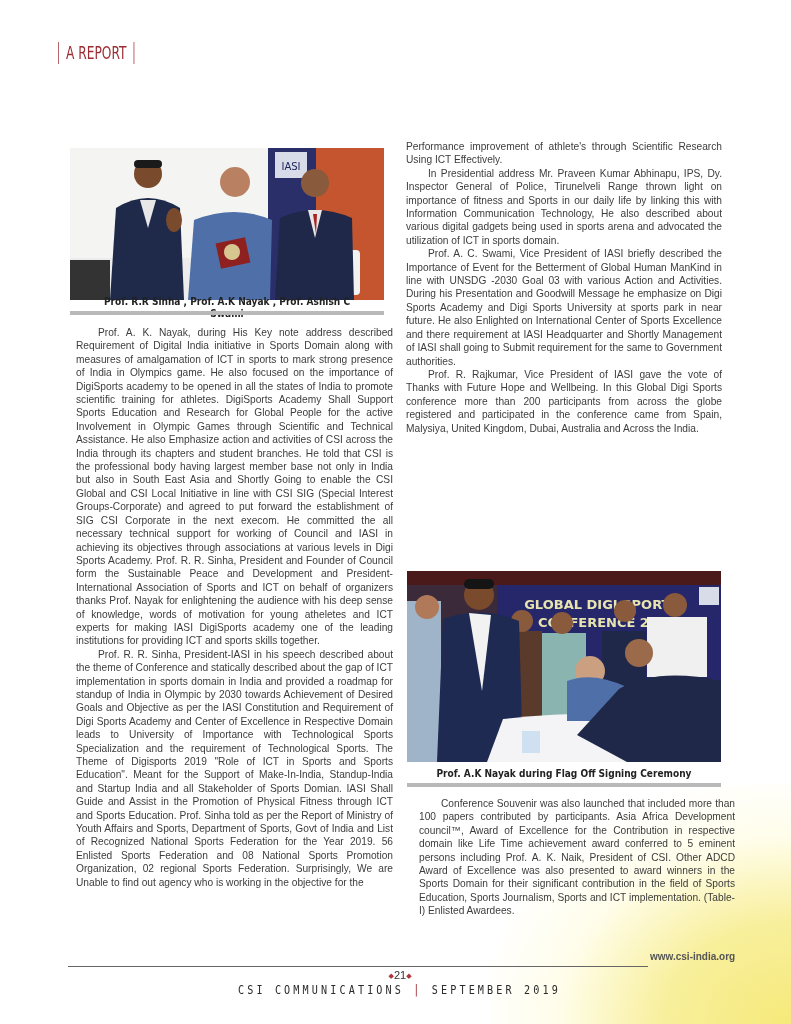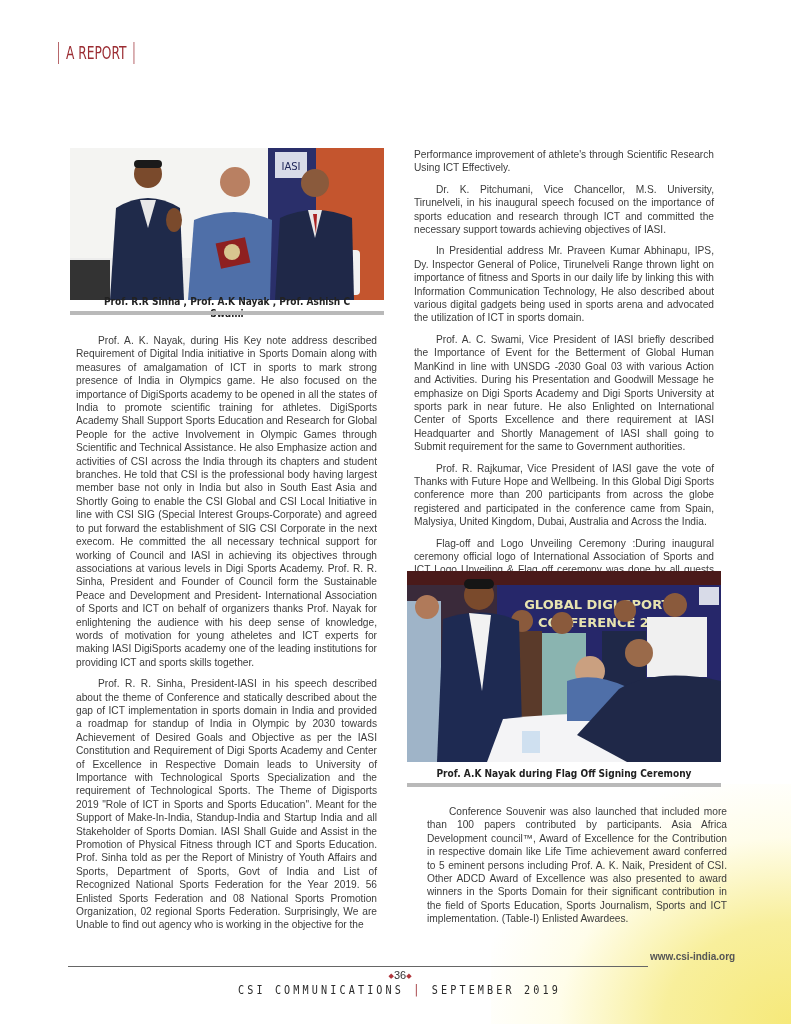--- a/index.html
+++ b/index.html
@@ -18,23 +18,23 @@
     position:absolute; left:58px; top:40px; height:26px;
     display:flex; align-items:center; gap:10px;
     color:#9b2c32;
     font-family:"DejaVu Sans", sans-serif;
     font-size:17px; letter-spacing:0px; transform:scaleX(0.72); transform-origin:left center;
   }
   .section-tag .bar { width:1px; height:22px; background:#9b2c32; display:inline-block; }
   .section-tag .label { font-weight:normal; }
 
   .col { position:absolute; font-size:10.2px; line-height:13.4px; text-align:justify; color:#3c3c3c; }
-  .col p { margin:8px; text-indent:22px; }
+  .col p { margin:0; text-indent:22px; }
   .col p.noindent { text-indent:0; }
-  .left-col { left:68px; top:326px; width:317px; }
+  .left-col { left:76px; top:326px; width:317px; }
   .right-col { left:406px; top:140px; width:316px; }
   .right-col2 { left:419px; top:797px; width:316px; }
 
   .photo { position:absolute; overflow:hidden; }
   .photo1 { left:70px; top:148px; width:314px; height:152px; }
   .photo2 { left:407px; top:571px; width:314px; height:191px; }
 
   .caption {
     position:absolute; font-weight:bold; font-size:10.5px; color:#222; text-align:center;
     font-family:"DejaVu Sans", sans-serif; transform:scaleX(0.86);
@@ -98,25 +98,23 @@
 <div class="caption caption1">Prof. R.R Sinha , Prof. A.K Nayak , Prof. Ashish C Swami</div>
 <div class="cap-rule cap-rule1"></div>
 
 <div class="col left-col">
   <p>Prof. A. K. Nayak, during His Key note address described Requirement of Digital India initiative in Sports Domain along with measures of amalgamation of ICT in sports to mark strong presence of India in Olympics game. He also focused on the importance of DigiSports academy to be opened in all the states of India to promote scientific training for athletes. DigiSports Academy Shall Support Sports Education and Research for Global People for the active Involvement in Olympic Games through Scientific and Technical Assistance. He also Emphasize action and activities of CSI across the India through its chapters and student branches. He told that CSI is the professional body having largest member base not only in India but also in South East Asia and Shortly Going to enable the CSI Global and CSI Local Initiative in line with CSI SIG (Special Interest Groups-Corporate) and agreed to put forward the establishment of SIG CSI Corporate in the next execom. He committed the all necessary technical support for working of Council and IASI in achieving its objectives through associations at various levels in Digi Sports Academy. Prof. R. R. Sinha, President and Founder of Council form the Sustainable Peace and Development and President- International Association of Sports and ICT on behalf of organizers thanks Prof. Nayak for enlightening the audience with his deep sense of knowledge, words of motivation for young atheletes and ICT experts for making IASI DigiSports academy one of the leading institutions for providing ICT and sports skills together.</p>
   <p>Prof. R. R. Sinha, President-IASI in his speech described about the theme of Conference and statically described about the gap of ICT implementation in sports domain in India and provided a roadmap for standup of India in Olympic by 2030 towards Achievement of Desired Goals and Objective as per the IASI Constitution and Requirement of Digi Sports Academy and Center of Excellence in Respective Domain leads to University of Importance with Technological Sports Specialization and the requirement of Technological Sports. The Theme of Digisports 2019 "Role of ICT in Sports and Sports Education". Meant for the Support of Make-In-India, Standup-India and Startup India and all Stakeholder of Sports Domian. IASI Shall Guide and Assist in the Promotion of Physical Fitness through ICT and Sports Education. Prof. Sinha told as per the Report of Ministry of Youth Affairs and Sports, Department of Sports, Govt of India and List of Recognized National Sports Federation for the Year 2019. 56 Enlisted Sports Federation and 08 National Sports Promotion Organization, 02 regional Sports Federation. Surprisingly, We are Unable to find out agency who is working in the objective for the</p>
 </div>
 
 <div class="col right-col">
   <p class="noindent">Performance improvement of athlete's through Scientific Research Using ICT Effectively.</p>
-  <p>Dr. K. Pitchumani, Vice Chancellor, M.S. University, Tirunelveli, in his inaugural speech focused on the importance of sports education and research through ICT and committed the necessary support towards achieving objectives of IASI.</p>
   <p>In Presidential address Mr. Praveen Kumar Abhinapu, IPS, Dy. Inspector General of Police, Tirunelveli Range thrown light on importance of fitness and Sports in our daily life by linking this with Information Communication Technology, He also described about various digital gadgets being used in sports arena and advocated the utilization of ICT in sports domain.</p>
   <p>Prof. A. C. Swami, Vice President of IASI briefly described the Importance of Event for the Betterment of Global Human ManKind in line with UNSDG -2030 Goal 03 with various Action and Activities. During his Presentation and Goodwill Message he emphasize on Digi Sports Academy and Digi Sports University at sports park in near future. He also Enlighted on International Center of Sports Excellence and there requirement at IASI Headquarter and Shortly Management of IASI shall going to Submit requirement for the same to Government authorities.</p>
   <p>Prof. R. Rajkumar, Vice President of IASI gave the vote of Thanks with Future Hope and Wellbeing. In this Global Digi Sports conference more than 200 participants from across the globe registered and participated in the conference came from Spain, Malysiya, United Kingdom, Dubai, Australia and Across the India.</p>
-  <p>Flag-off and Logo Unveiling Ceremony :During inaugural ceremony official logo of International Association of Sports and ICT Logo Unveiling &amp; Flag off ceremony was done by all guests present on the dice and off the dice.</p>
 </div>
 
 <div class="photo photo2">
   <svg width="314" height="191" viewBox="0 0 314 191">
     <rect x="0" y="0" width="314" height="191" fill="#3a2a3a"></rect>
     <rect x="0" y="0" width="314" height="14" fill="#4a1a1a"></rect>
     <rect x="90" y="14" width="224" height="100" fill="#26276a"></rect>
     <text x="195" y="38" font-size="13" text-anchor="middle" fill="#e8e4b0" font-weight="bold" font-family="DejaVu Sans, sans-serif">GLOBAL DIGI SPORTS</text>
     <text x="200" y="56" font-size="13" text-anchor="middle" fill="#e8e4b0" font-weight="bold" font-family="DejaVu Sans, sans-serif">CONFERENCE 2019</text>
     <rect x="292" y="16" width="20" height="18" fill="#d8dbe8"></rect>
@@ -150,19 +148,19 @@
 <div class="caption caption2">Prof. A.K Nayak during Flag Off Signing Ceremony</div>
 <div class="cap-rule cap-rule2"></div>
 
 <div class="col right-col2">
   <p>Conference Souvenir was also launched that included more than 100 papers contributed by participants. Asia Africa Development council™, Award of Excellence for the Contribution in respective domain like Life Time achievement award conferred to 5 eminent persons including Prof. A. K. Naik, President of CSI. Other ADCD Award of Excellence was also presented to award winners in the Sports Domain for their significant contribution in the field of Sports Education, Sports Journalism, Sports and ICT implementation. (Table-I) Enlisted Awardees.</p>
 </div>
 
 <div class="footer-rule"></div>
 <a class="footer-url">www.csi-india.org</a>
 <div class="page-num">
-  <span class="dot">◆</span><span>36</span><span class="dot">◆</span>
+  <span class="dot">◆</span><span>21</span><span class="dot">◆</span>
 </div>
 <div class="pub-line">
   <span>CSI COMMUNICATIONS</span>
   <span class="sep">|</span>
   <span>SEPTEMBER 2019</span>
 </div>
 
 </body></html>

